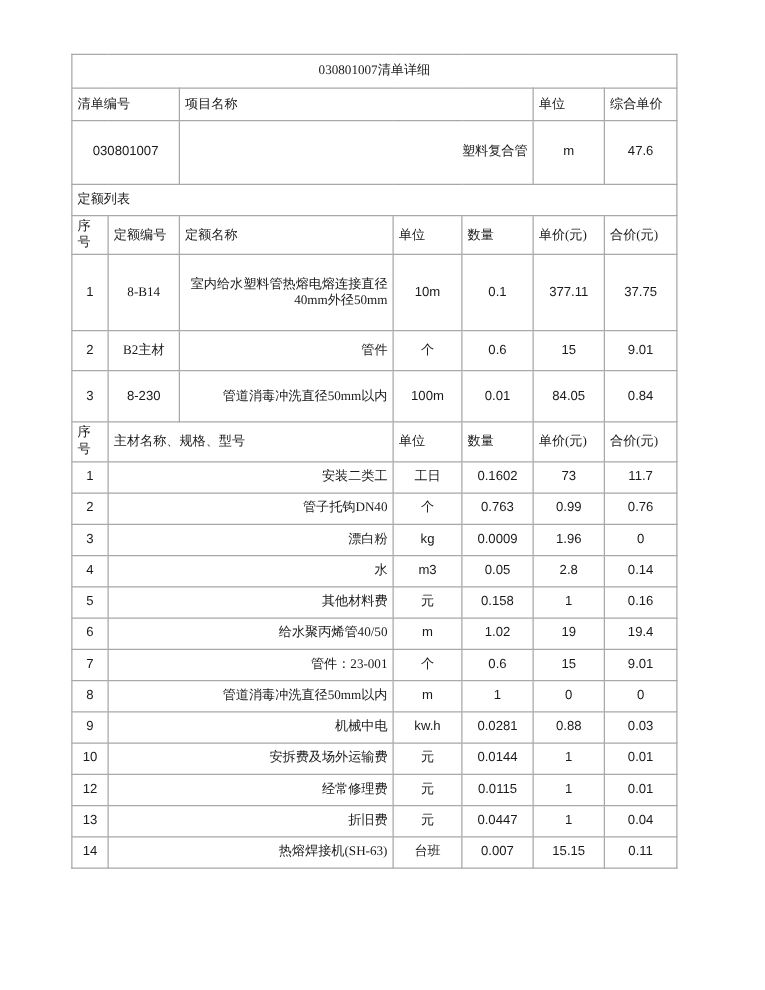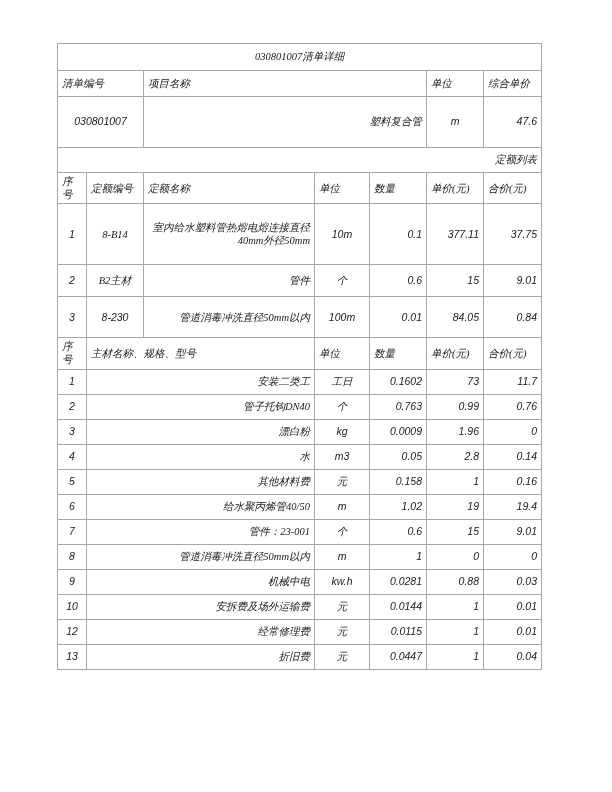--- a/index.html
+++ b/index.html
@@ -19,37 +19,36 @@
     position: absolute;
     left: 57px;
     top: 43px;
     width: 484px;
   }
   table.detail {
     width: 484px;
     border-collapse: collapse;
     table-layout: fixed;
     font-size: 10.5px;
-    font-style: italic;
   }
   table.detail td {
     border: 1px solid #a8a8a8;
     padding: 2px 4px;
     vertical-align: middle;
     line-height: 1.25;
     font-size: 10.5px;
     color: #1a1a1a;
   }
   .center { text-align: center; }
-  .right  { text-align: right; padding-right: 6px; }
+  .right  { text-align: center; padding-right: 6px; }
   .left   { text-align: right; padding-left: 5px; }
 
   
   .banner td {
-    text-align: right;
+    text-align: left;
     height: 20px;
   }
   .title-row td { height: 22px; }
 
   
   .hdr td {
     text-align: left;
     height: 21px;
   }
 
@@ -252,16 +251,24 @@
         <td class="right numeric">0.01</td>
       </tr>
       <tr class="listrow">
         <td class="center numeric">13</td>
         <td colspan="2" class="left mixed">折旧费</td>
         <td class="center mixed">元</td>
         <td class="right numeric">0.0447</td>
         <td class="right numeric">1</td>
         <td class="right numeric">0.04</td>
       </tr>
+      <tr class="listrow">
+        <td class="center numeric">14</td>
+        <td colspan="2" class="left mixed">热熔焊接机(SH-63)</td>
+        <td class="center mixed">台班</td>
+        <td class="right numeric">0.007</td>
+        <td class="right numeric">15.15</td>
+        <td class="right numeric">0.11</td>
+      </tr>
 
     </tbody>
   </table>
 </div>
 
 </body></html>

